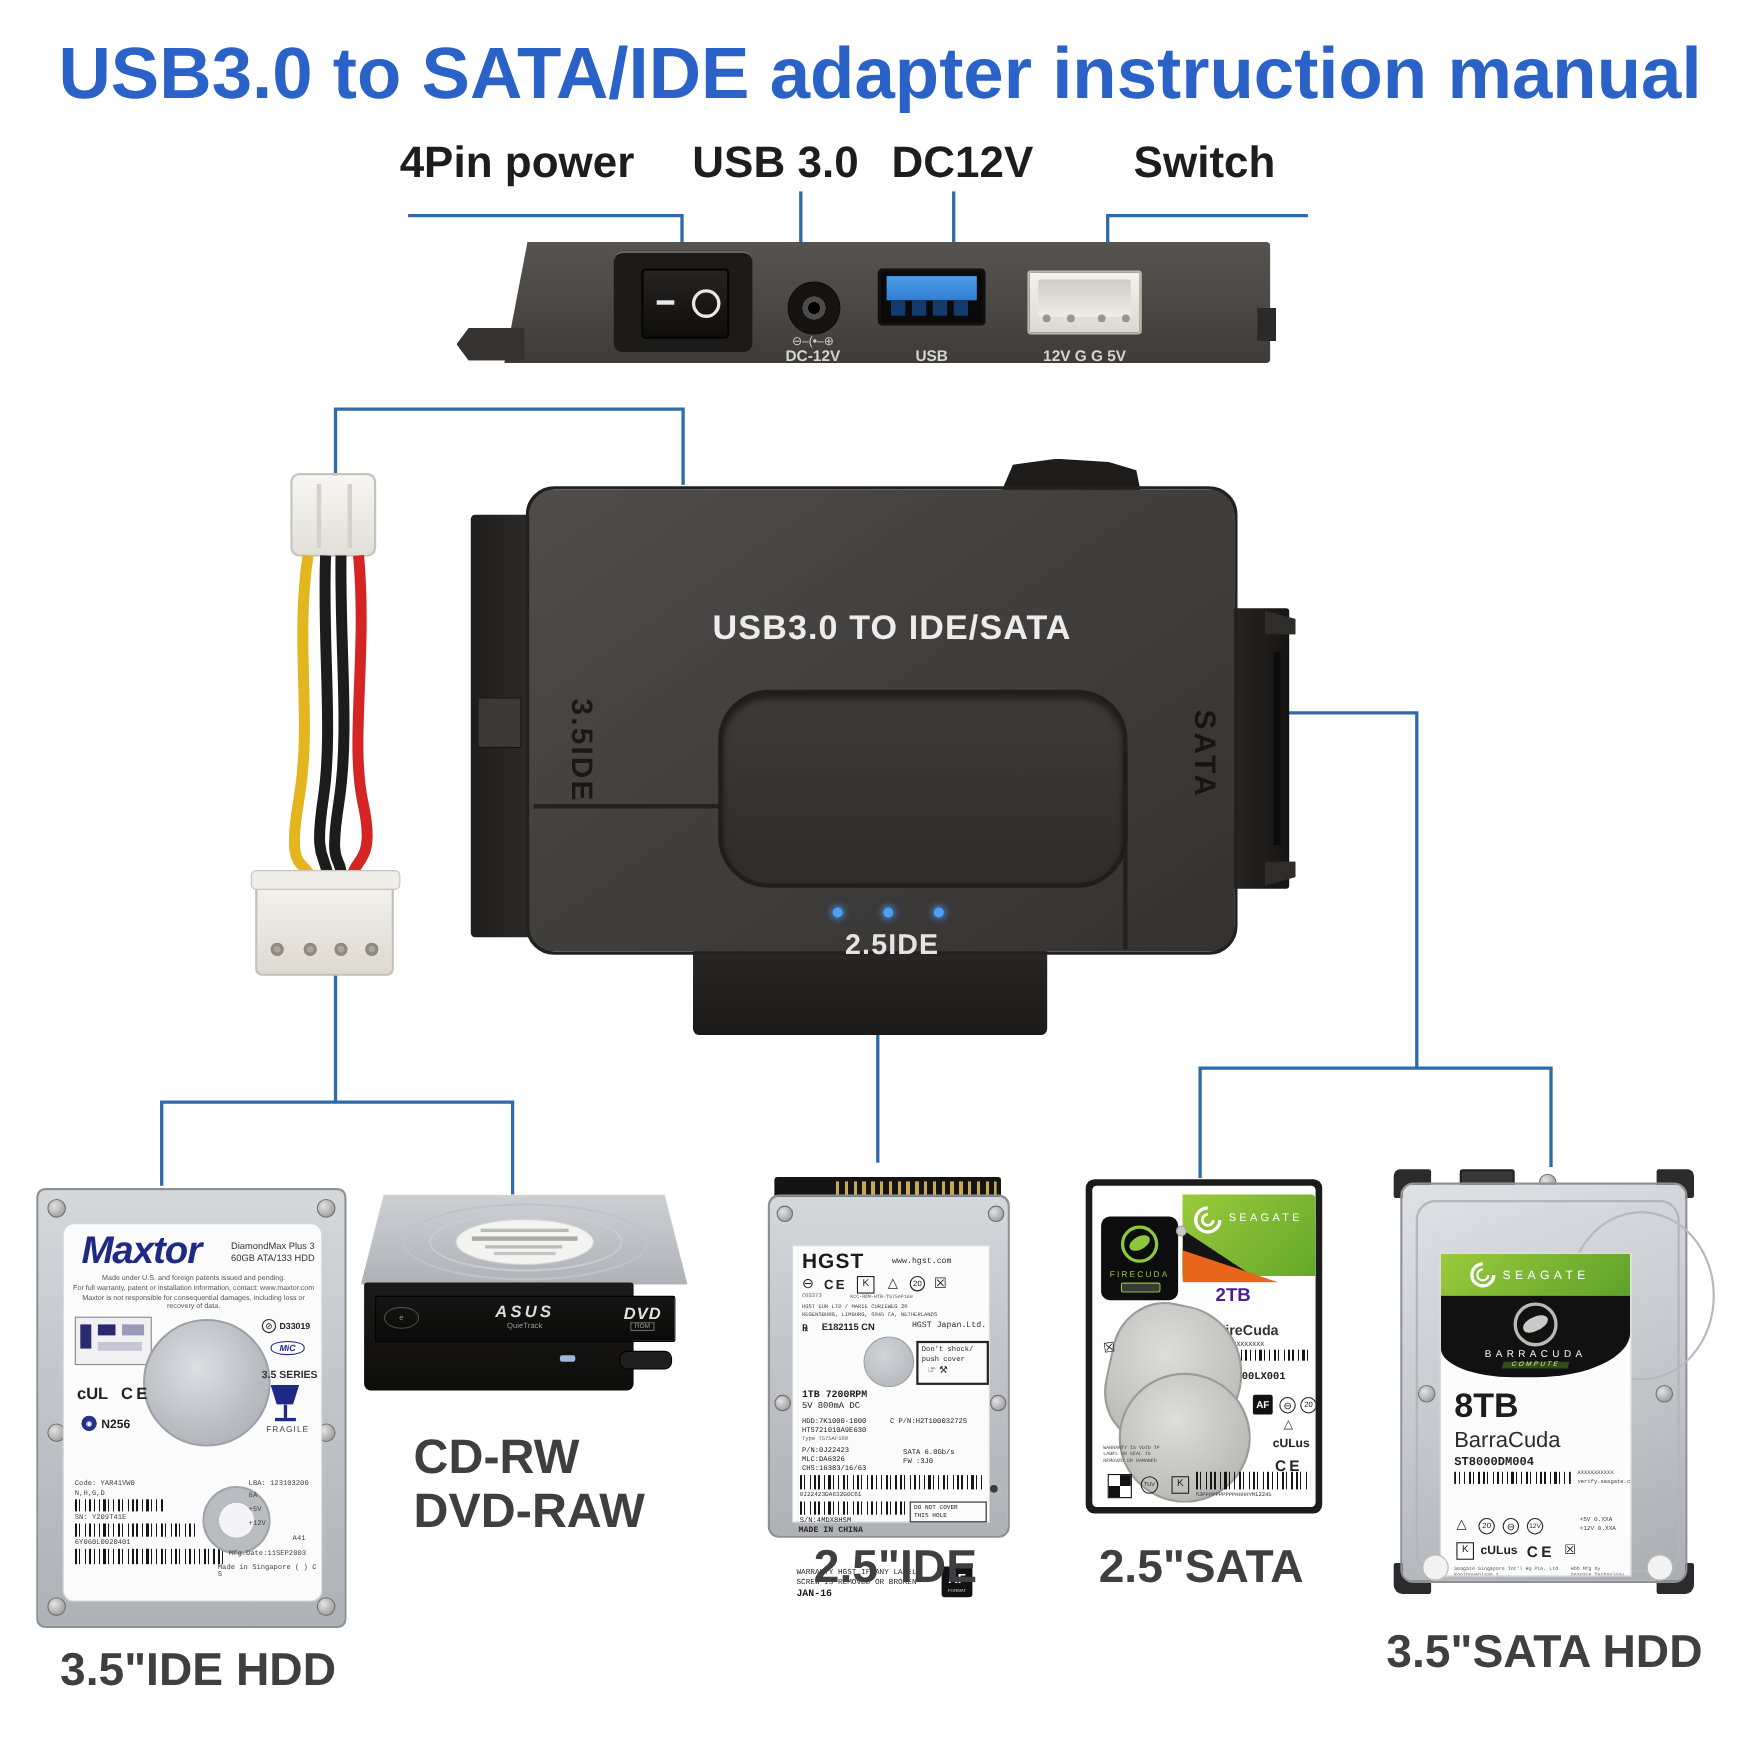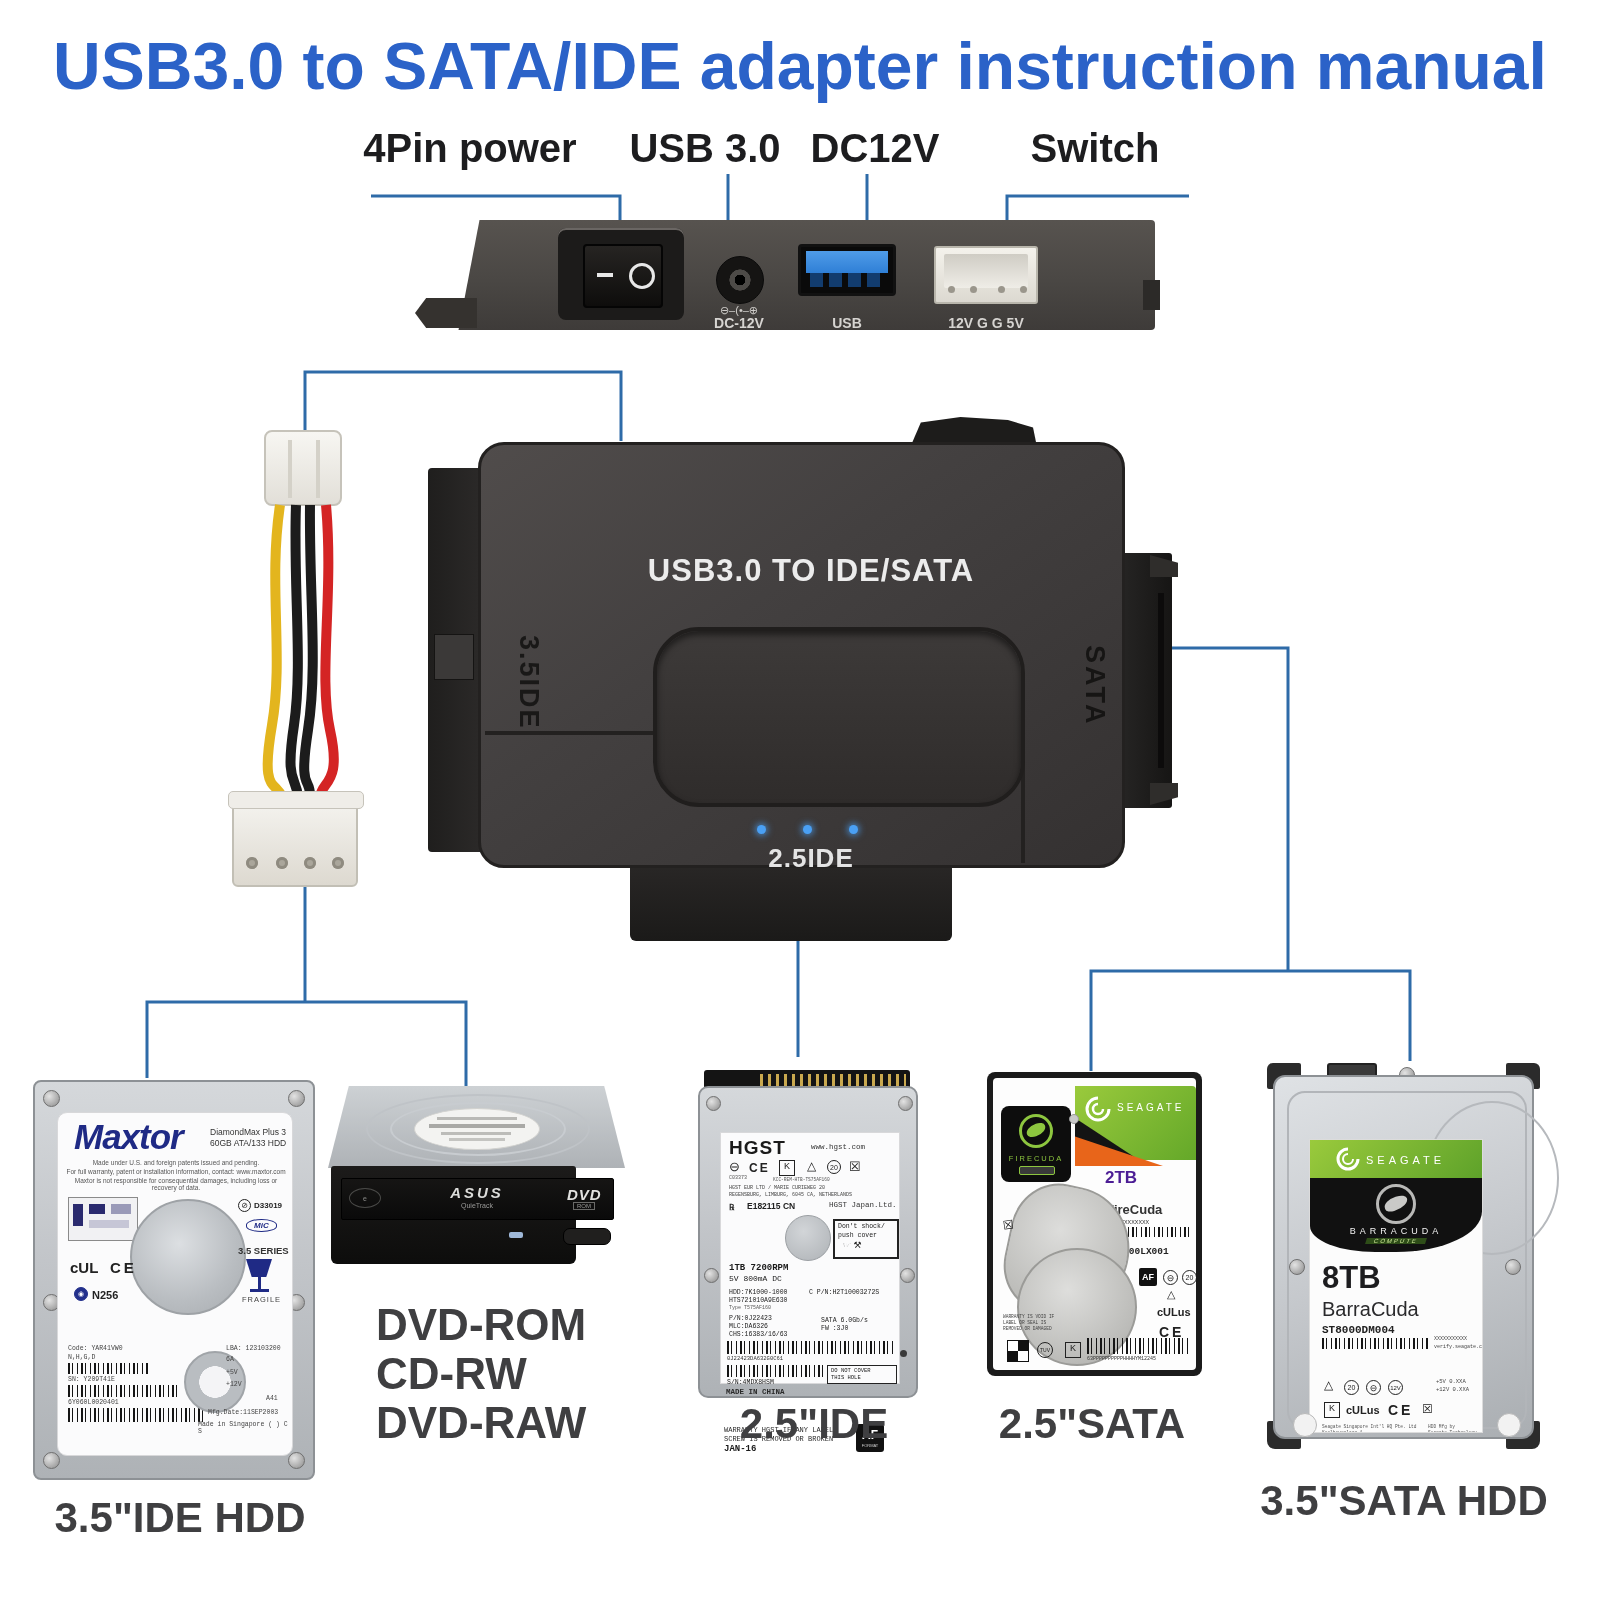--- a/index.html
+++ b/index.html
@@ -218,21 +218,20 @@
       <div class="a b tc" style="left:106px;top:18px;width:80px;font-size:15px;color:#dcdcda;font-style:italic;letter-spacing:3px;">ASUS</div>
       <div class="a tc" style="left:106px;top:36px;width:80px;font-size:7px;color:#9a9a98;">QuieTrack</div>
       <div class="a b" style="left:236px;top:20px;font-size:15px;color:#e2e2e0;font-style:italic;letter-spacing:1px;">DVD</div>
       <div class="a" style="left:242px;top:36px;font-size:6px;color:#9a9a98;border:1px solid #6a6a68;padding:0 3px;">ROM</div>
       <div class="a" style="left:178px;top:66px;width:14px;height:6px;background:#9fb8d8;border-radius:2px;"></div>
       <div class="a" style="left:232px;top:62px;width:46px;height:15px;background:#201f1e;border:1px solid #000;border-radius:7px;"></div>
     </div>
   </div>
 
   <div class="a b" style="left:376px;top:1300px;width:260px;font-size:44px;line-height:49px;color:#3f3f41;">
-    <div>DVD-ROM</div>
     <div>CD-RW</div>
     <div>DVD-RAW</div>
   </div>
 
   <div class="a" style="left:698px;top:1058px;width:224px;height:340px;">
     <div class="a" style="left:6px;top:12px;width:206px;height:20px;background:#141414;border-radius:3px 3px 0 0;">
       <div class="a" style="left:56px;top:4px;width:146px;height:13px;background:repeating-linear-gradient(90deg,#caa94f 0 3px,#141414 3px 8px);"></div>
     </div>
     <div class="a shell" style="left:0;top:28px;width:220px;height:312px;border-radius:10px;">
       <div class="a screw" style="left:6px;top:8px;width:15px;height:15px;"></div>

